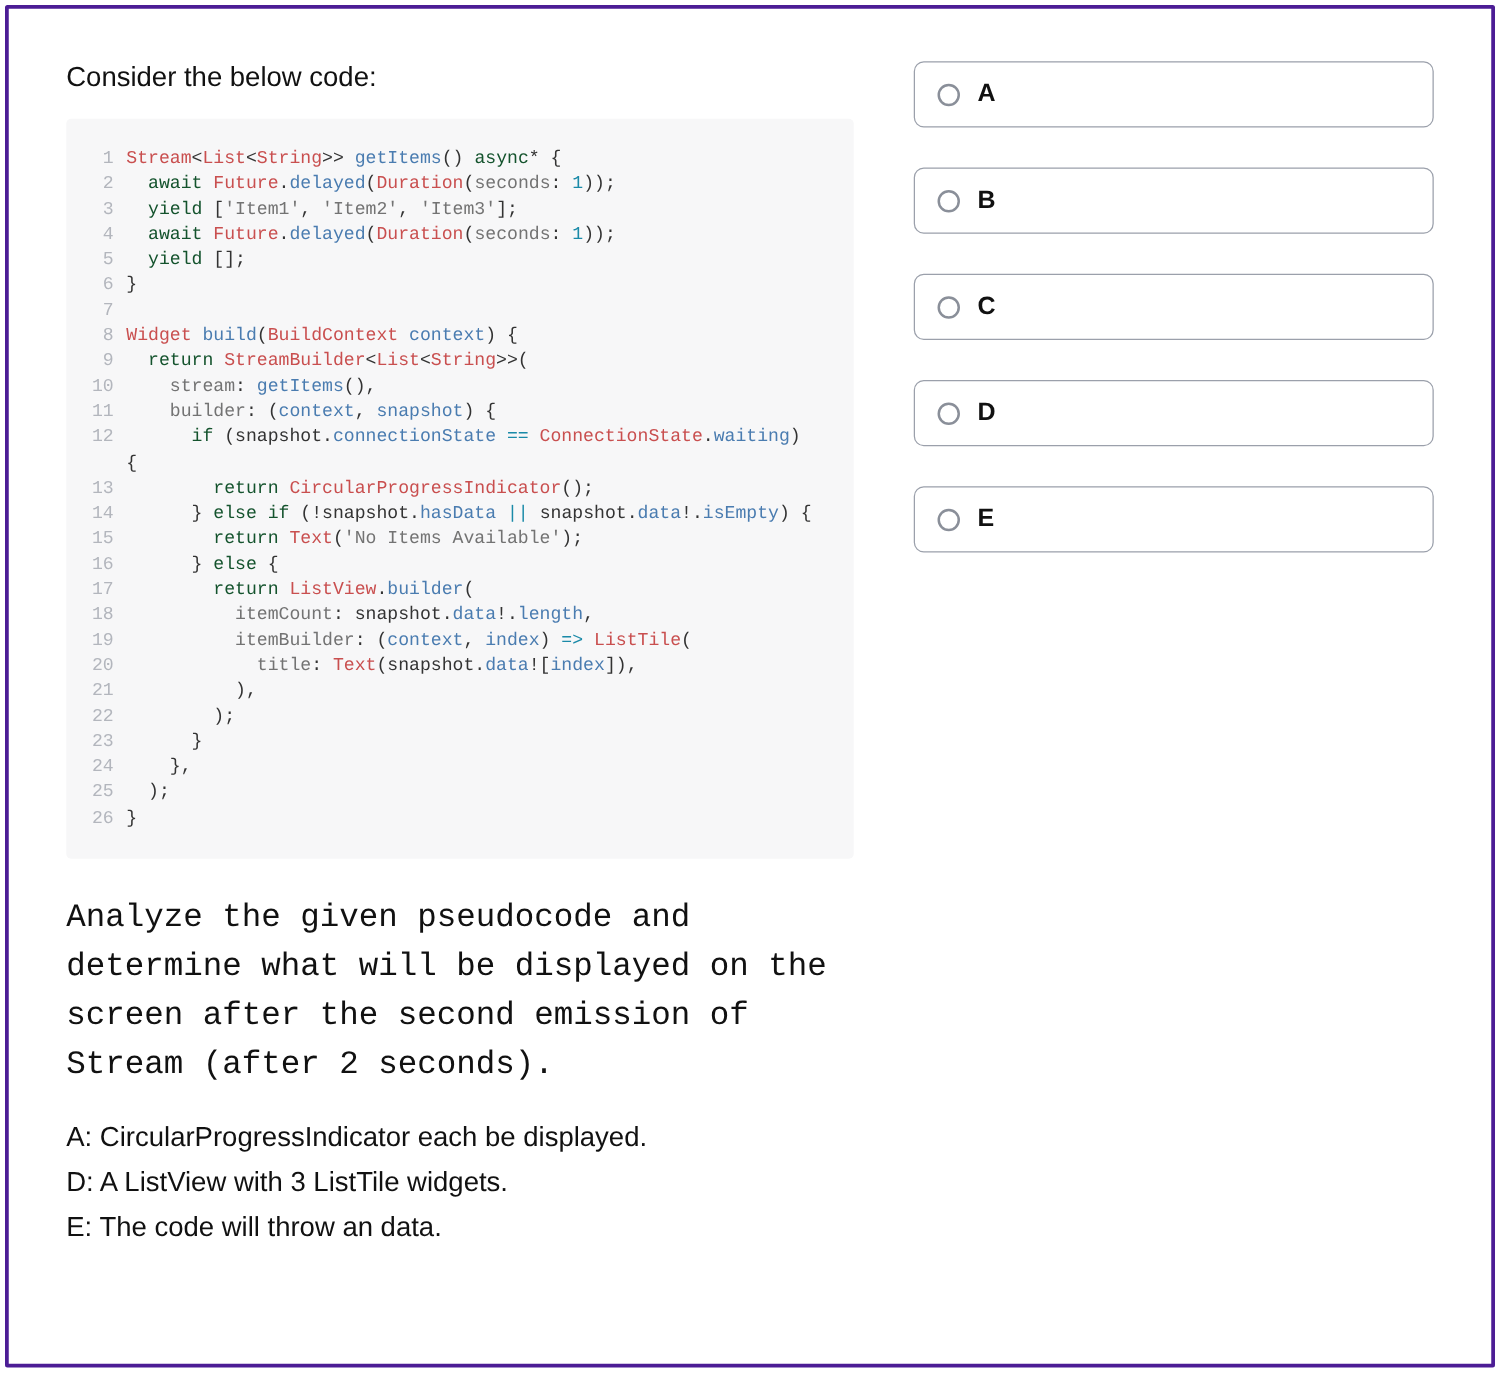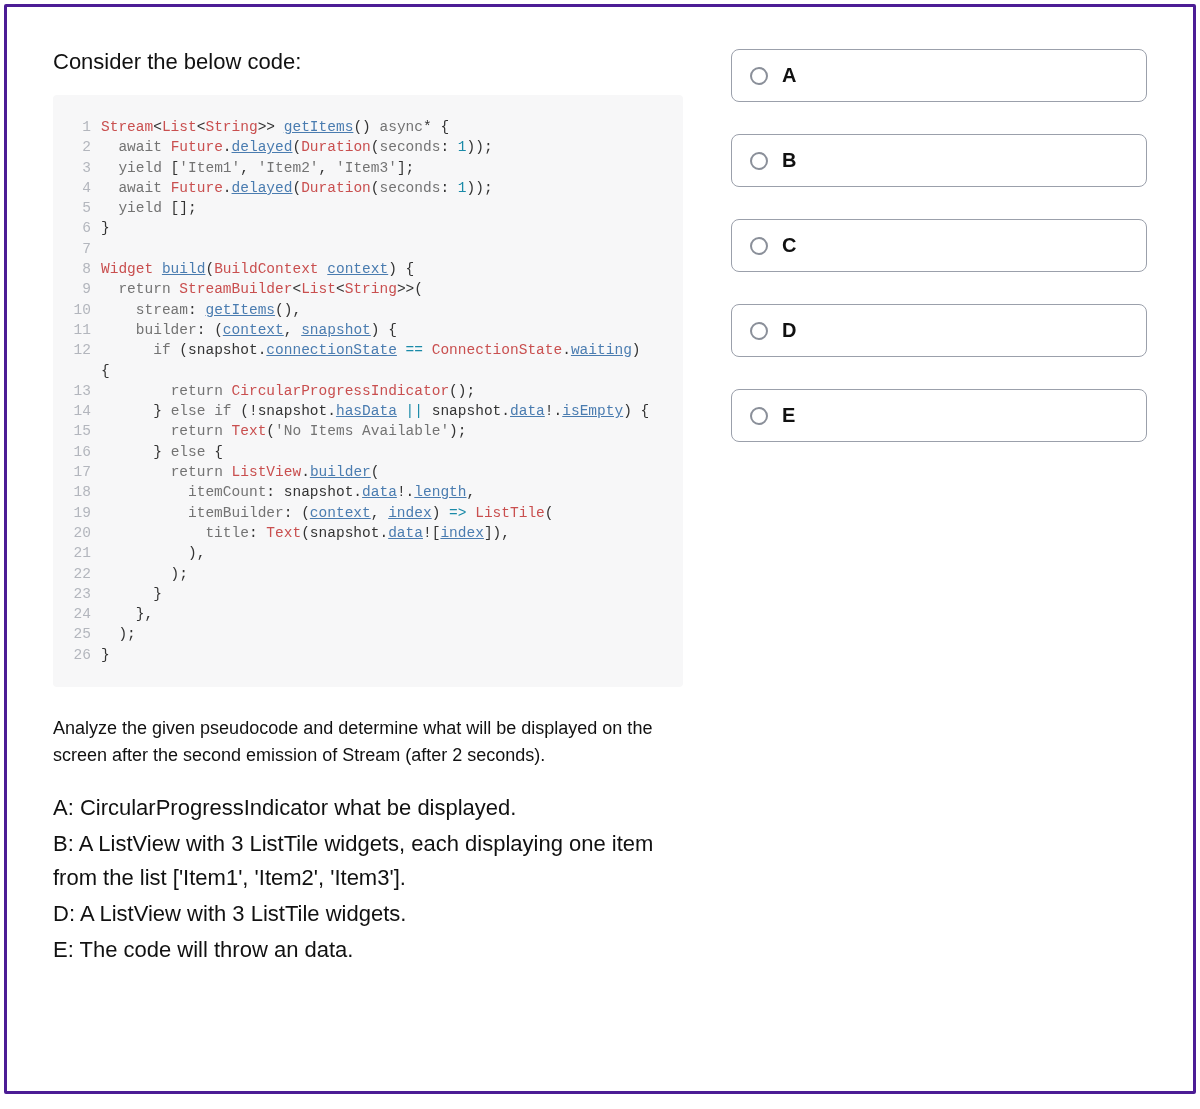--- a/index.html
+++ b/index.html
@@ -44,32 +44,33 @@
   .codeline { display: block; }
   .ln {
     display: inline-block;
     width: 24px;
     text-align: right;
     color: #b3b6bd;
     margin-right: 10px;
     user-select: none;
   }
   .tok-type   { color: #c94f4f; }  
-  .tok-fn     { color: #4a7cb0; text-decoration: underline; }  
-  .tok-kw     { color: #737373; }  
+  .tok-fn     { color: #4a7cb0; }  
+  .tok-kw     { color: #14532d; }  
   .tok-num    { color: #1a8aa8; }  
   .tok-str    { color: #737373; }  
   .tok-prop   { color: #737373; }  
   .tok-punc   { color: #333; }
   .tok-op     { color: #1a8aa8; }
   .question {
-    font-size: 18px;
+    font-size: 26px;
     line-height: 1.5;
     color: #111;
     margin-bottom: 22px;
+    font-family: Liberation Mono, monospace;
   }
   .options-text {
     font-size: 22px;
     line-height: 1.55;
     color: #111;
   }
   .options-text p { margin: 0 0 2px 0; }
   .answer {
     border: 1.5px solid #9ba0ab;
     border-radius: 8px;
@@ -96,22 +97,21 @@
 </head>
 <body>
 
 <div class="outer">
   <div class="left">
     <div class="prompt">Consider the below code:</div>
     <div class="codeblock" id="codeblock"><span class="codeline"><span class="ln">1</span><span class="tok-type">Stream</span><span class="tok-punc">&lt;</span><span class="tok-type">List</span><span class="tok-punc">&lt;</span><span class="tok-type">String</span><span class="tok-punc">&gt;&gt; </span><span class="tok-fn">getItems</span><span class="tok-punc">() </span><span class="tok-kw">async</span><span class="tok-punc">* {</span></span><span class="codeline"><span class="ln">2</span><span class="tok-punc">  </span><span class="tok-kw">await</span><span class="tok-punc"> </span><span class="tok-type">Future</span><span class="tok-punc">.</span><span class="tok-fn">delayed</span><span class="tok-punc">(</span><span class="tok-type">Duration</span><span class="tok-punc">(</span><span class="tok-prop">seconds</span><span class="tok-punc">: </span><span class="tok-num">1</span><span class="tok-punc">));</span></span><span class="codeline"><span class="ln">3</span><span class="tok-punc">  </span><span class="tok-kw">yield</span><span class="tok-punc"> [</span><span class="tok-str">'Item1'</span><span class="tok-punc">, </span><span class="tok-str">'Item2'</span><span class="tok-punc">, </span><span class="tok-str">'Item3'</span><span class="tok-punc">];</span></span><span class="codeline"><span class="ln">4</span><span class="tok-punc">  </span><span class="tok-kw">await</span><span class="tok-punc"> </span><span class="tok-type">Future</span><span class="tok-punc">.</span><span class="tok-fn">delayed</span><span class="tok-punc">(</span><span class="tok-type">Duration</span><span class="tok-punc">(</span><span class="tok-prop">seconds</span><span class="tok-punc">: </span><span class="tok-num">1</span><span class="tok-punc">));</span></span><span class="codeline"><span class="ln">5</span><span class="tok-punc">  </span><span class="tok-kw">yield</span><span class="tok-punc"> [];</span></span><span class="codeline"><span class="ln">6</span><span class="tok-punc">}</span></span><span class="codeline"><span class="ln">7</span><span class="tok-punc"></span></span><span class="codeline"><span class="ln">8</span><span class="tok-type">Widget</span><span class="tok-punc"> </span><span class="tok-fn">build</span><span class="tok-punc">(</span><span class="tok-type">BuildContext</span><span class="tok-punc"> </span><span class="tok-fn">context</span><span class="tok-punc">) {</span></span><span class="codeline"><span class="ln">9</span><span class="tok-punc">  </span><span class="tok-kw">return</span><span class="tok-punc"> </span><span class="tok-type">StreamBuilder</span><span class="tok-punc">&lt;</span><span class="tok-type">List</span><span class="tok-punc">&lt;</span><span class="tok-type">String</span><span class="tok-punc">&gt;&gt;(</span></span><span class="codeline"><span class="ln">10</span><span class="tok-punc">    </span><span class="tok-prop">stream</span><span class="tok-punc">: </span><span class="tok-fn">getItems</span><span class="tok-punc">(),</span></span><span class="codeline"><span class="ln">11</span><span class="tok-punc">    </span><span class="tok-prop">builder</span><span class="tok-punc">: (</span><span class="tok-fn">context</span><span class="tok-punc">, </span><span class="tok-fn">snapshot</span><span class="tok-punc">) {</span></span><span class="codeline"><span class="ln">12</span><span class="tok-punc">      </span><span class="tok-kw">if</span><span class="tok-punc"> (snapshot.</span><span class="tok-fn">connectionState</span><span class="tok-punc"> </span><span class="tok-op">==</span><span class="tok-punc"> </span><span class="tok-type">ConnectionState</span><span class="tok-punc">.</span><span class="tok-fn">waiting</span><span class="tok-punc">)</span>
 <span class="ln"></span><span class="tok-punc">{</span></span><span class="codeline"><span class="ln">13</span><span class="tok-punc">        </span><span class="tok-kw">return</span><span class="tok-punc"> </span><span class="tok-type">CircularProgressIndicator</span><span class="tok-punc">();</span></span><span class="codeline"><span class="ln">14</span><span class="tok-punc">      } </span><span class="tok-kw">else</span><span class="tok-punc"> </span><span class="tok-kw">if</span><span class="tok-punc"> (!snapshot.</span><span class="tok-fn">hasData</span><span class="tok-punc"> </span><span class="tok-op">||</span><span class="tok-punc"> snapshot.</span><span class="tok-fn">data</span><span class="tok-punc">!.</span><span class="tok-fn">isEmpty</span><span class="tok-punc">) {</span></span><span class="codeline"><span class="ln">15</span><span class="tok-punc">        </span><span class="tok-kw">return</span><span class="tok-punc"> </span><span class="tok-type">Text</span><span class="tok-punc">(</span><span class="tok-str">'No Items Available'</span><span class="tok-punc">);</span></span><span class="codeline"><span class="ln">16</span><span class="tok-punc">      } </span><span class="tok-kw">else</span><span class="tok-punc"> {</span></span><span class="codeline"><span class="ln">17</span><span class="tok-punc">        </span><span class="tok-kw">return</span><span class="tok-punc"> </span><span class="tok-type">ListView</span><span class="tok-punc">.</span><span class="tok-fn">builder</span><span class="tok-punc">(</span></span><span class="codeline"><span class="ln">18</span><span class="tok-punc">          </span><span class="tok-prop">itemCount</span><span class="tok-punc">: snapshot.</span><span class="tok-fn">data</span><span class="tok-punc">!.</span><span class="tok-fn">length</span><span class="tok-punc">,</span></span><span class="codeline"><span class="ln">19</span><span class="tok-punc">          </span><span class="tok-prop">itemBuilder</span><span class="tok-punc">: (</span><span class="tok-fn">context</span><span class="tok-punc">, </span><span class="tok-fn">index</span><span class="tok-punc">) </span><span class="tok-op">=&gt;</span><span class="tok-punc"> </span><span class="tok-type">ListTile</span><span class="tok-punc">(</span></span><span class="codeline"><span class="ln">20</span><span class="tok-punc">            </span><span class="tok-prop">title</span><span class="tok-punc">: </span><span class="tok-type">Text</span><span class="tok-punc">(snapshot.</span><span class="tok-fn">data</span><span class="tok-punc">![</span><span class="tok-fn">index</span><span class="tok-punc">]),</span></span><span class="codeline"><span class="ln">21</span><span class="tok-punc">          ),</span></span><span class="codeline"><span class="ln">22</span><span class="tok-punc">        );</span></span><span class="codeline"><span class="ln">23</span><span class="tok-punc">      }</span></span><span class="codeline"><span class="ln">24</span><span class="tok-punc">    },</span></span><span class="codeline"><span class="ln">25</span><span class="tok-punc">  );</span></span><span class="codeline"><span class="ln">26</span><span class="tok-punc">}</span></span></div>
     <div class="question">Analyze the given pseudocode and determine what will be displayed on the screen after the second emission of Stream (after 2 seconds).</div>
     <div class="options-text" id="options-text">
-        <p>A: CircularProgressIndicator what be displayed.</p>
-        <p>B: A ListView with 3 ListTile widgets, each displaying one item from the list ['Item1', 'Item2', 'Item3'].</p>
+        <p>A: CircularProgressIndicator each be displayed.</p>
         <p>D: A ListView with 3 ListTile widgets.</p>
         <p>E: The code will throw an data.</p>
       </div>
   </div>
   <div class="right" id="answers">
       <div class="answer">
         <span class="radio"></span>
         <span class="label">A</span>
       </div>
       <div class="answer">

